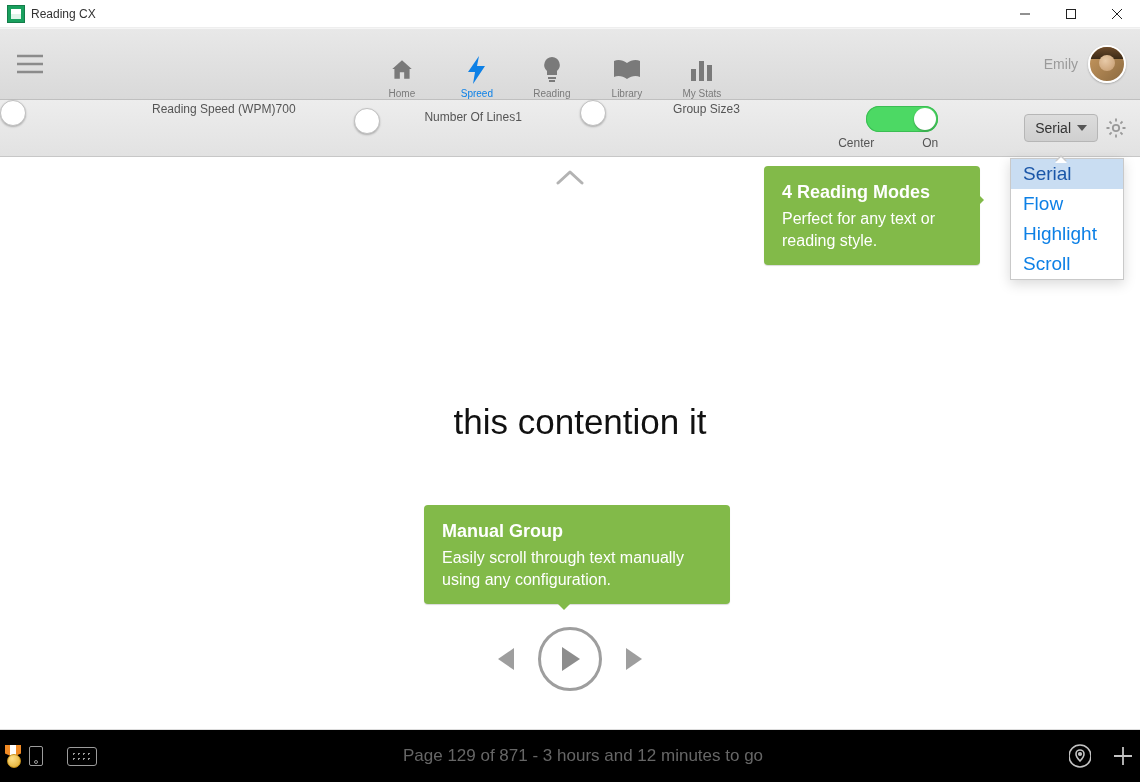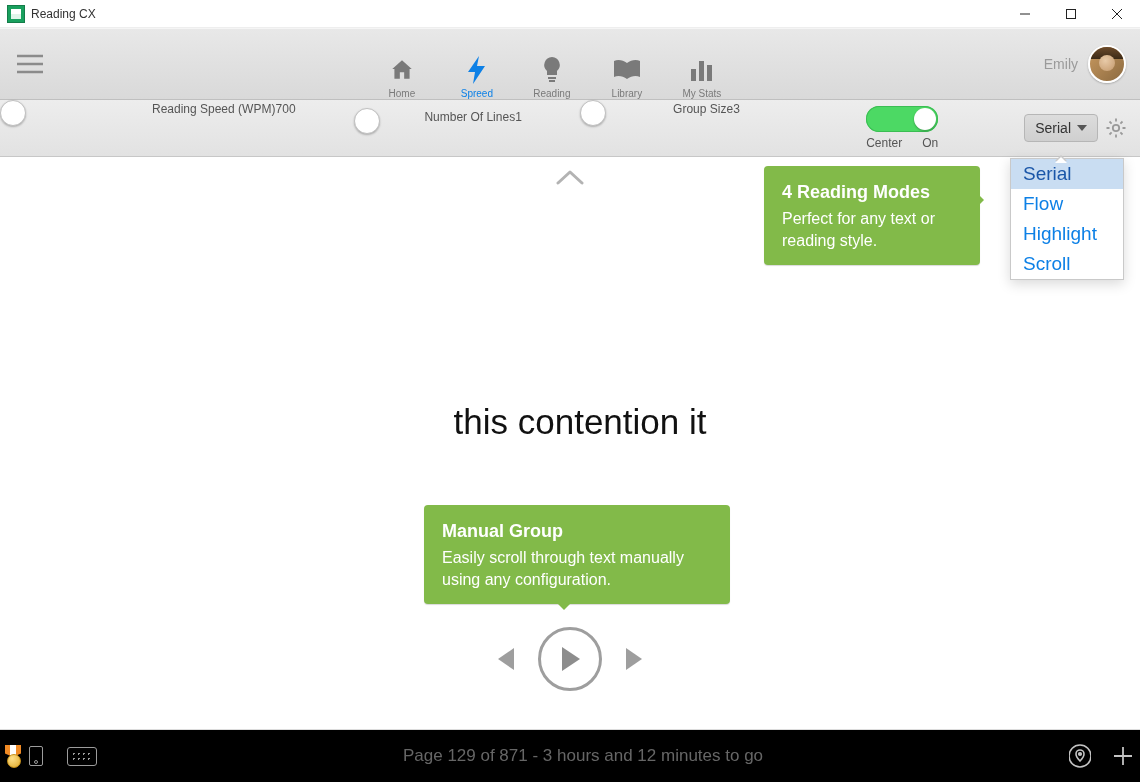--- a/index.html
+++ b/index.html
@@ -52,21 +52,21 @@
   .ctrl-row{display:flex;justify-content:space-between;font-size:12px;color:#555;margin-top:2px;}
   .ctrl-row span:last-child{letter-spacing:.2px;}
 
   .s1{width:284px;}
   .s2{width:156px;margin-top:8px;}
   .s3{width:148px;}
 
   .switch-wrap{display:flex;flex-direction:column;justify-content:center;align-items:flex-end;margin-left:auto;margin-right:6px;}
   .switch{width:72px;height:26px;border-radius:13px;background:var(--switch-green);position:relative;box-shadow:inset 0 0 0 1px #3bbd53;}
   .switch .dot{position:absolute;right:2px;top:2px;width:22px;height:22px;border-radius:50%;background:#fff;box-shadow:0 1px 2px rgba(0,0,0,.3);}
-  .switch-row{display:flex;gap:20px;font-size:12px;color:#555;margin-top:4px;}
+  .switch-row{display:flex;gap:48px;font-size:12px;color:#555;margin-top:4px;}
 
   .mode-select{display:flex;align-items:center;gap:6px;margin-left:20px;}
   .mode-btn{background:linear-gradient(#dcdcdc,#cfcfcf);border:1px solid #b6b6b6;border-radius:4px;padding:5px 10px;display:flex;align-items:center;gap:6px;font-size:14px;color:#333;}
   .gear{color:#9a9a9a;}
 
   
   .stage{position:relative;height:572px;background:#fff;}
   .chevron-up{position:absolute;left:50%;top:12px;transform:translateX(-50%);color:#b3b3b3;}
   .reading-text{position:absolute;left:0;right:0;top:245px;text-align:center;font-size:35px;color:#111;font-weight:400;padding-left:20px;}
   

